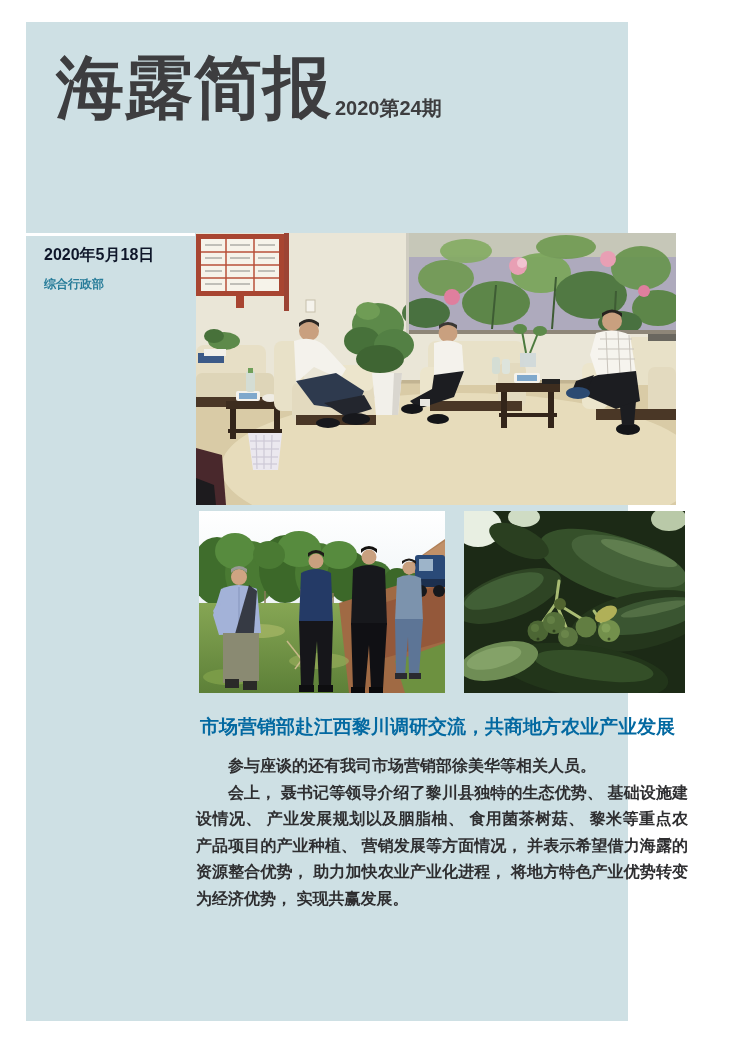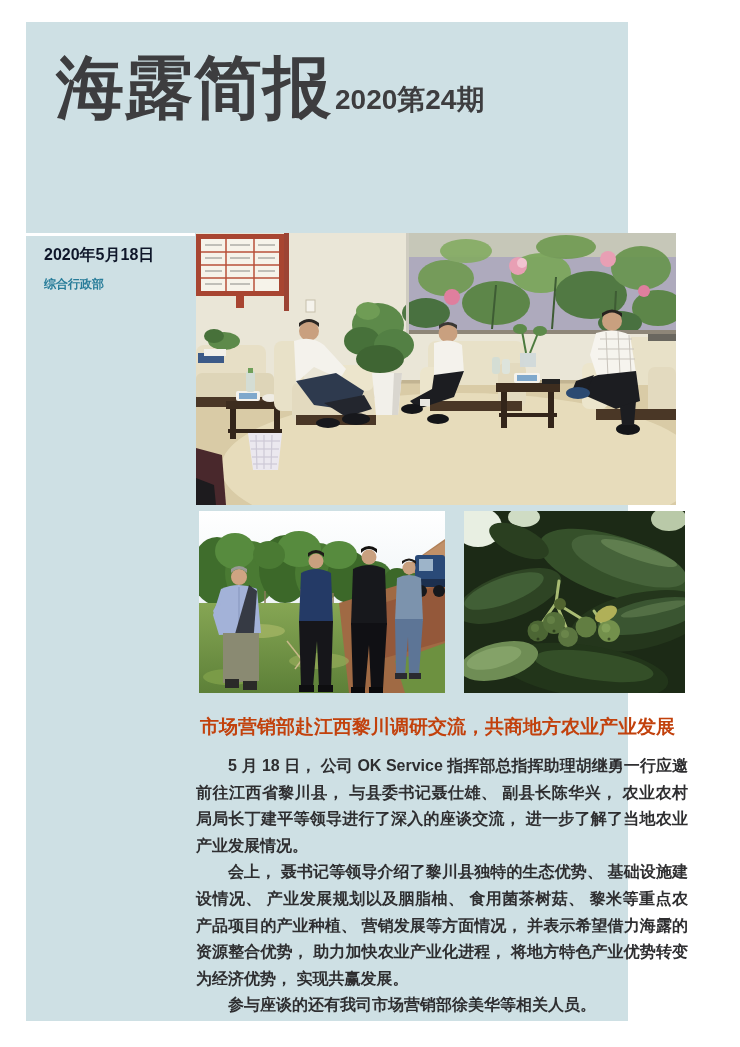--- a/index.html
+++ b/index.html
@@ -2,35 +2,35 @@
 <html><head>
 <meta charset="utf-8">
 <style>
   html,body{margin:0;padding:0;background:#ffffff;}
   .page{position:relative;width:740px;height:1047px;background:#ffffff;overflow:hidden;
         font-family:"Liberation Sans",sans-serif;}
   .panel{position:absolute;left:26px;top:22px;width:602px;height:999px;background:#cee0e4;}
 
   .masthead-title{position:absolute;left:30px;top:31px;font-size:68px;line-height:1;
         font-weight:bold;color:#3d3d3f;letter-spacing:1px;white-space:nowrap;}
-  .masthead-issue{position:absolute;left:309px;top:64px;font-size:28px;line-height:1;
+  .masthead-issue{position:absolute;left:309px;top:76px;font-size:20px;line-height:1;
         font-weight:bold;color:#3d3d3f;white-space:nowrap;}
 
   .divider{position:absolute;left:0;top:211px;width:169px;height:3px;background:#ffffff;}
   .side-date{position:absolute;left:18px;top:223px;font-size:16px;font-weight:bold;color:#0f172a;white-space:nowrap;}
   .side-dept{position:absolute;left:18px;top:254px;font-size:12px;font-weight:bold;color:#277c99;white-space:nowrap;}
 
   .photo{position:absolute;overflow:hidden;}
   .photo svg{display:block;width:100%;height:100%;}
   .photo-meeting{left:170px;top:211px;width:480px;height:272px;}
   .photo-orchard{left:173px;top:489px;width:246px;height:182px;}
   .photo-fruit{left:438px;top:489px;width:221px;height:182px;}
 
   .headline{position:absolute;left:174px;top:692px;width:505px;font-size:19px;
-        font-weight:bold;color:#c2410c;line-height:1.35;white-space:nowrap;}
+        font-weight:bold;color:#0369a1;line-height:1.35;white-space:nowrap;}
   .body-text{position:absolute;left:170px;top:731px;width:492px;color:#2e2e30;
         font-size:16px;line-height:26.6px;font-weight:600;text-align:justify;}
   .body-text p{margin:0;text-indent:2em;}
 </style>
 </head>
 <body>
 
 <div class="page">
   <div class="panel">
 
@@ -353,19 +353,18 @@
         <circle cx="90" cy="120" r="1.5" fill="#2e401f"></circle>
         <circle cx="145" cy="128" r="1.5" fill="#3a4c26"></circle>
 
         <ellipse cx="142" cy="103" rx="12" ry="7" fill="#b0b058" transform="rotate(-30 142 103)"></ellipse>
       </svg>
     </div>
 
     <div class="headline">市场营销部赴江西黎川调研交流，共商地方农业产业发展</div>
 
     <div class="body-text">
-      <p>5 月 18 日， 公司 OK Service 指挥部总指挥助理胡继勇一行应邀前往江西省黎川县， 与县委书记聂仕雄、 副县长陈华兴， 农业农村局局长丁建平等领导进行了深入的座谈交流， 进一步了解了当地农业产业发展情况。</p>
+      <p>参与座谈的还有我司市场营销部徐美华等相关人员。</p>
       <p>会上， 聂书记等领导介绍了黎川县独特的生态优势、 基础设施建设情况、 产业发展规划以及胭脂柚、 食用菌茶树菇、 黎米等重点农产品项目的产业种植、 营销发展等方面情况， 并表示希望借力海露的资源整合优势， 助力加快农业产业化进程， 将地方特色产业优势转变为经济优势， 实现共赢发展。</p>
-      <p>参与座谈的还有我司市场营销部徐美华等相关人员。</p>
     </div>
 
   </div>
 </div>
 
 </body></html>

